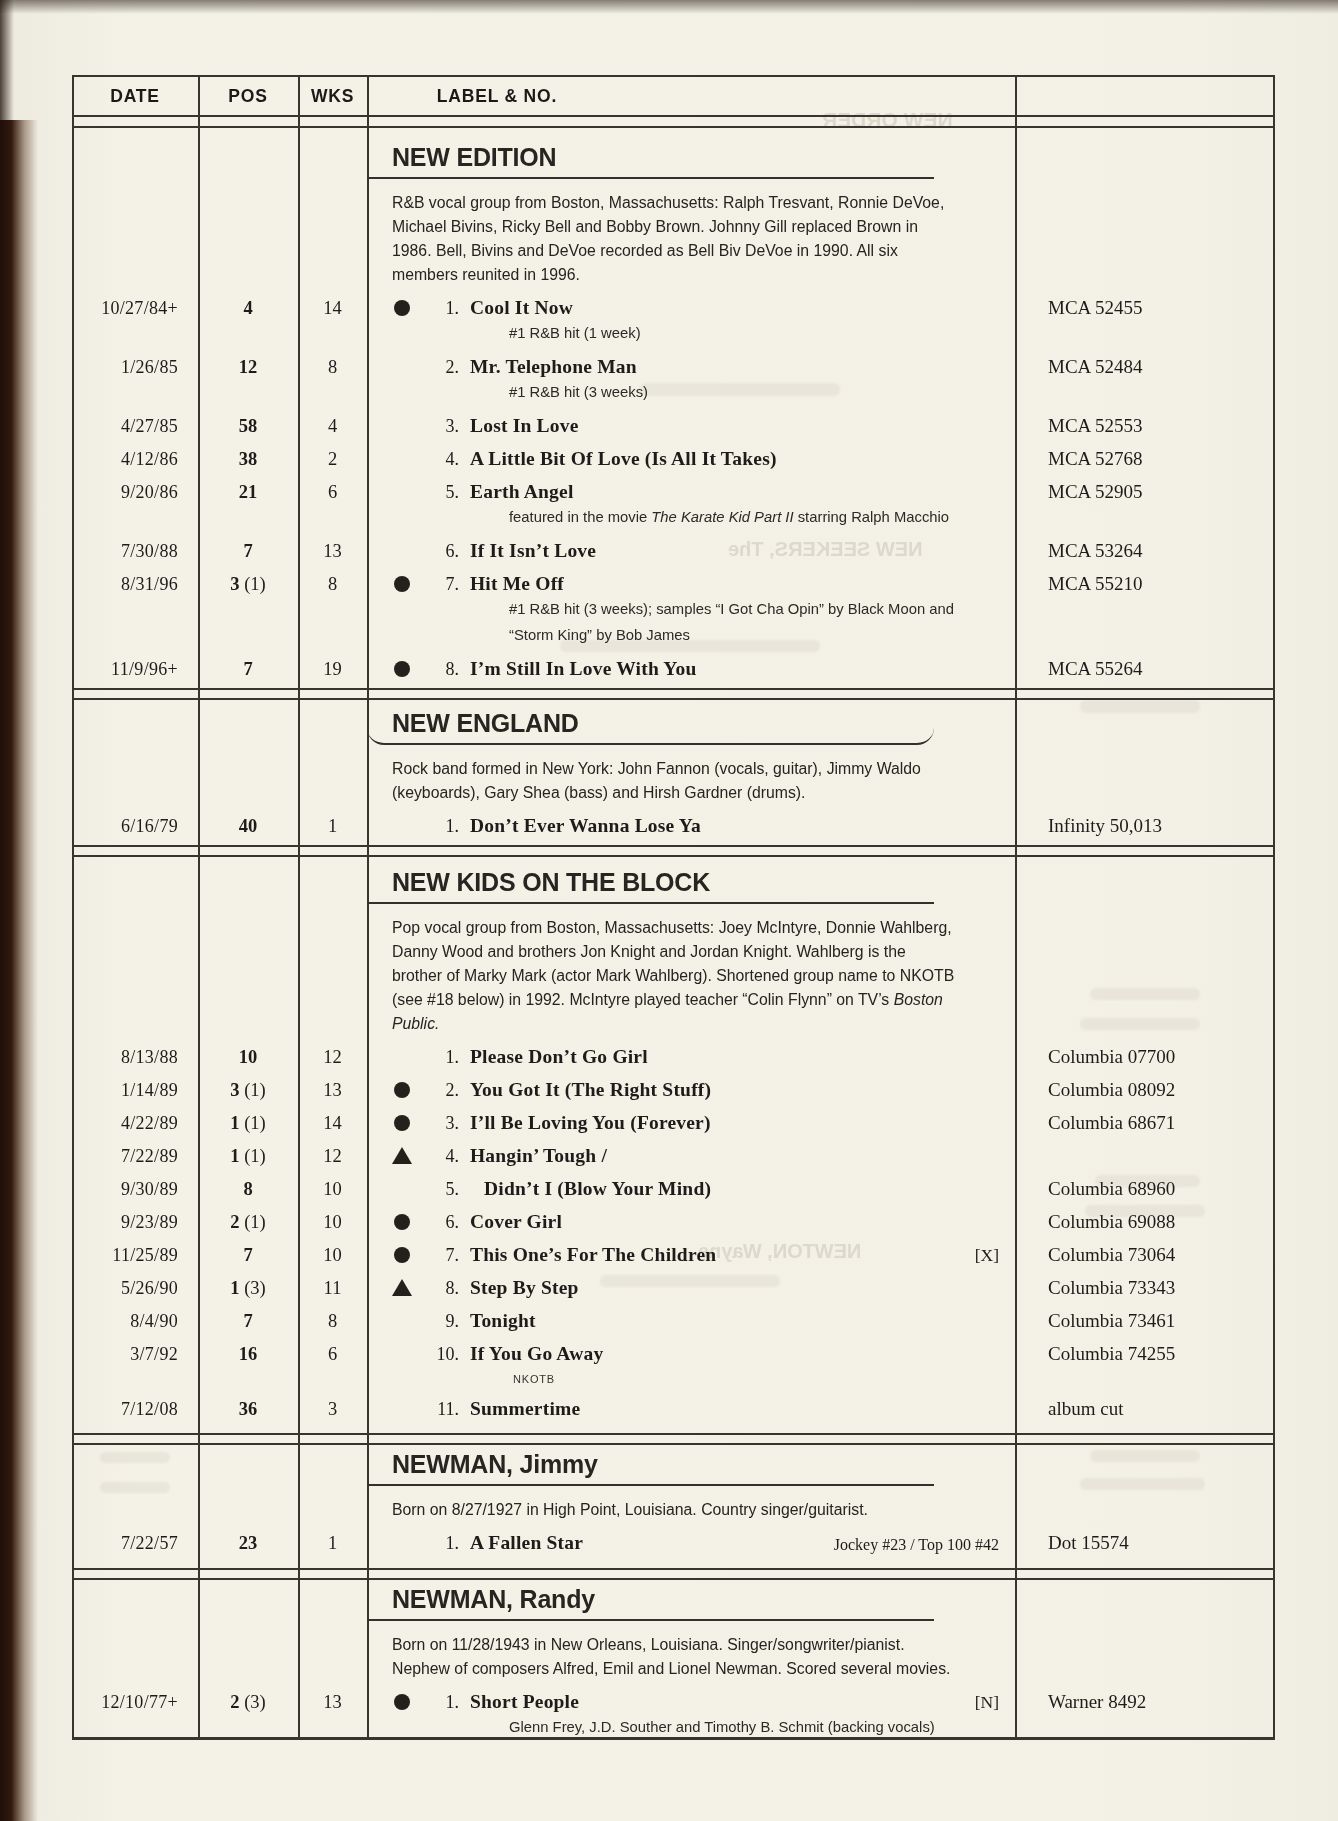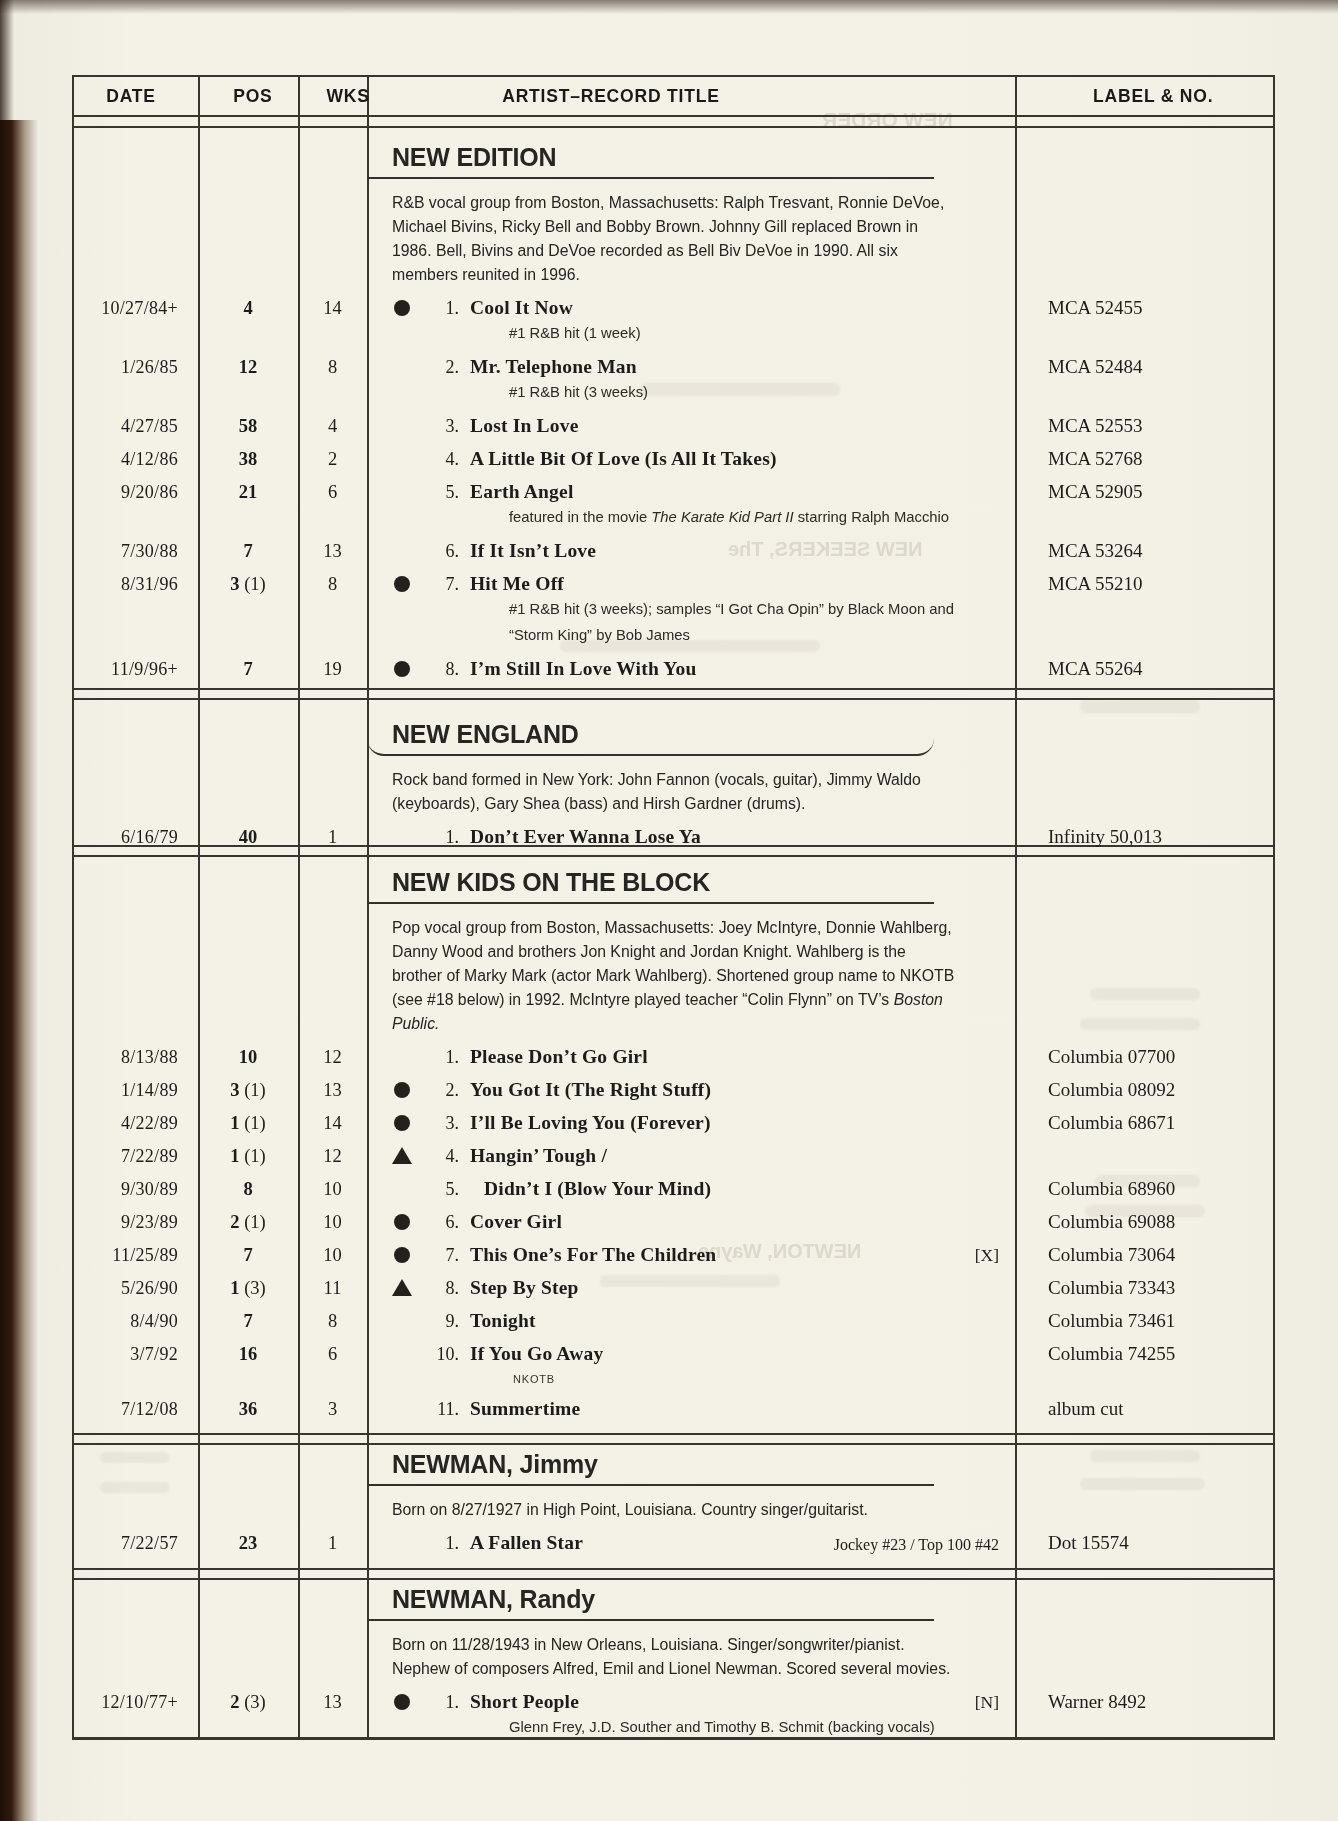--- a/index.html
+++ b/index.html
@@ -20,21 +20,21 @@
         font-weight:bold;color:rgba(110,100,84,.17);filter:blur(.6px);white-space:nowrap;}
   .smudge{position:absolute;background:rgba(110,100,84,.08);border-radius:6px;filter:blur(1.2px);}
 
   
   .table{position:absolute;left:72px;top:75px;width:1203px;height:1665px;}
   .vl{position:absolute;top:0;height:1665px;width:1.8px;background:#383530;}
   .hl{position:absolute;left:0;width:1203px;background:#383530;}
 
   .thead{position:absolute;left:0;top:0;width:1203px;height:53px;display:flex;
         font-family:"Liberation Sans",sans-serif;font-weight:bold;font-size:17.5px;
-        letter-spacing:.8px;line-height:42px;color:#1b1a18;gap:16px;}
+        letter-spacing:.8px;line-height:42px;color:#1b1a18;}
   .h-date{width:126px;text-align:center;}
   .h-pos{width:100px;text-align:center;}
   .h-wks{width:69px;text-align:center;}
   .h-art{width:648px;text-align:center;padding-right:190px;box-sizing:border-box;}
   .h-lab{width:260px;text-align:center;}
 
   .sections{position:absolute;left:0;top:0;width:1203px;}
   .sec{position:absolute;left:0;width:1203px;}
   .sec-head{margin-left:295px;width:567px;box-sizing:border-box;padding:0 0 5px 25px;
         border-bottom:2.2px solid #34312c;}
@@ -118,21 +118,20 @@
         <div class="hl" style="top: 1368px; height: 2px;"></div>
         <div class="hl" style="top: 1493px; height: 2.2px;"></div>
         <div class="hl" style="top: 1503px; height: 2px;"></div>
         <div class="hl" style="top: 1662px; height: 2.6px;"></div>
       </div>
 
     <div class="thead">
       <div class="h-date">DATE</div>
       <div class="h-pos">POS</div>
       <div class="h-wks">WKS</div>
-      <div class="h-art">ARTIST–RECORD TITLE</div>
       <div class="h-lab">LABEL &amp; NO.</div>
     </div>
 
     <div class="sections" id="sections">
         <div class="sec" style="top: 55px;">
           <div class="sec-head" style="padding-top: 12px;"><span class="sec-title">NEW EDITION</span></div>
           <div class="bio">
             <div class="line"><span>R&amp;B vocal group from Boston, Massachusetts: Ralph Tresvant, Ronnie DeVoe,</span></div>
             <div class="line"><span>Michael Bivins, Ricky Bell and Bobby Brown. Johnny Gill replaced Brown in</span></div>
             <div class="line"><span>1986. Bell, Bivins and DeVoe recorded as Bell Biv DeVoe in 1990. All six</span></div>
@@ -220,21 +219,21 @@
             <div class="c-date">11/9/96+</div>
             <div class="c-pos"><b>7</b></div>
             <div class="c-wks">19</div>
             <div class="c-art">
               <div class="t-line"><span class="cert-dot"></span><span class="num">8.</span><span class="title">I’m Still In Love With You</span></div>
             </div>
             <div class="c-lab">MCA 55264</div>
           </div>
         </div>
         <div class="sec" style="top: 626px;">
-          <div class="sec-head" style="padding-top: 18px; border-radius: 17px;"><span class="sec-title">NEW ENGLAND</span></div>
+          <div class="sec-head" style="padding-top: 7px; border-radius: 17px;"><span class="sec-title">NEW ENGLAND</span></div>
           <div class="bio">
             <div class="line"><span>Rock band formed in New York: John Fannon (vocals, guitar), Jimmy Waldo</span></div>
             <div class="line"><span>(keyboards), Gary Shea (bass) and Hirsh Gardner (drums).</span></div>
           </div>
           <div class="entry">
             <div class="c-date">6/16/79</div>
             <div class="c-pos"><b>40</b></div>
             <div class="c-wks">1</div>
             <div class="c-art">
               <div class="t-line"><span class="num">1.</span><span class="title">Don’t Ever Wanna Lose Ya</span></div>

